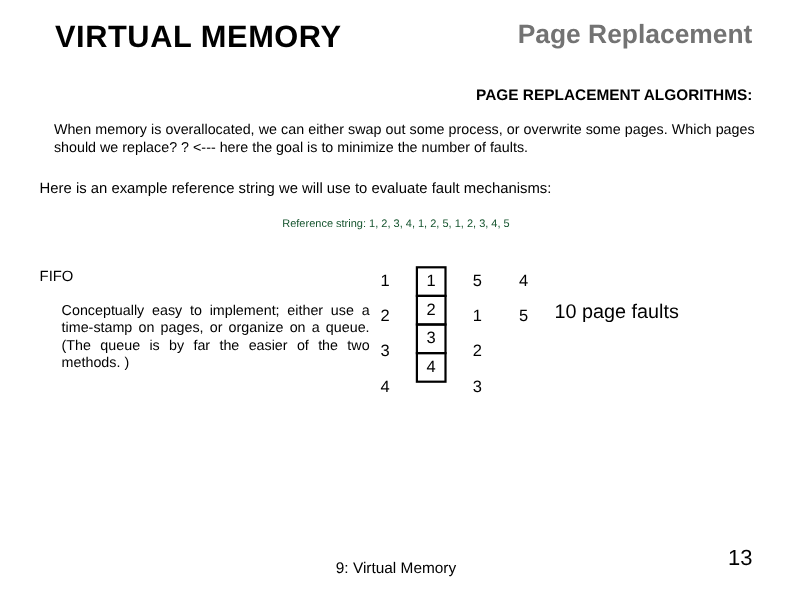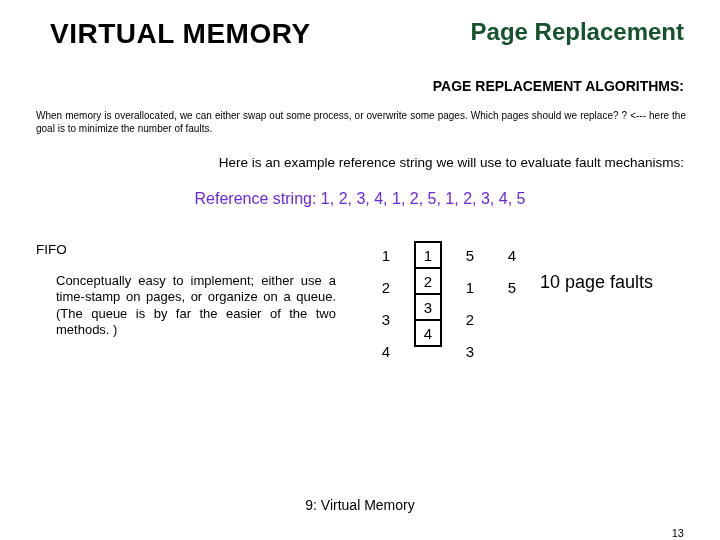--- a/index.html
+++ b/index.html
@@ -20,49 +20,48 @@
   }
   .title-left {
     font-size: 28px;
     font-weight: bold;
     letter-spacing: 0.5px;
     text-align: center;
   }
   .title-right {
     font-size: 24px;
     font-weight: bold;
-    color: #14532d;
+    color: #737373;
   }
   .section-heading {
     font-size: 14px;
     font-weight: bold;
     padding: 28px 36px 0 36px;
     text-align: right;
   }
   .para {
-    font-size: 10px;
+    font-size: 13px;
     padding: 16px 34px 0 36px;
     text-align: justify;
     line-height: 1.25;
+    margin-left: 13px;
   }
   .para-intro {
     font-size: 13.5px;
     padding: 20px 36px 0 36px;
-    text-align: right;
   }
   .ref-string {
-    font-size: 16px;
-    color: #6d28d9;
+    font-size: 10px;
+    color: #14532d;
     text-align: center;
     padding: 20px 0 0 0;
   }
   .fifo-area {
     display: flex;
     padding: 34px 51px 0 36px;
-    gap: 36px;
   }
   .fifo-left {
     width: 300px;
   }
   .fifo-label {
     font-size: 13.5px;
     font-weight: normal;
     padding-bottom: 16px;
   }
   .fifo-desc {
@@ -99,32 +98,32 @@
   }
   .col.boxed .cell {
     height: 28px;
   }
   .fault-label {
     font-size: 18px;
     padding-top: 30px;
   }
   .footer {
     position: absolute;
-    bottom: 27px;
+    bottom: 16px;
     left: 0;
     width: 100%;
     display: flex;
     justify-content: center;
     font-size: 14px;
   }
   .page-num {
     position: absolute;
-    bottom: 1px;
+    bottom: 20px;
     right: 36px;
-    font-size: 11px;
+    font-size: 20px;
   }
 </style>
 </head>
 <body>
 
 <div class="header">
   <div class="title-left">VIRTUAL MEMORY</div>
   <div class="title-right">Page Replacement</div>
 </div>
 

